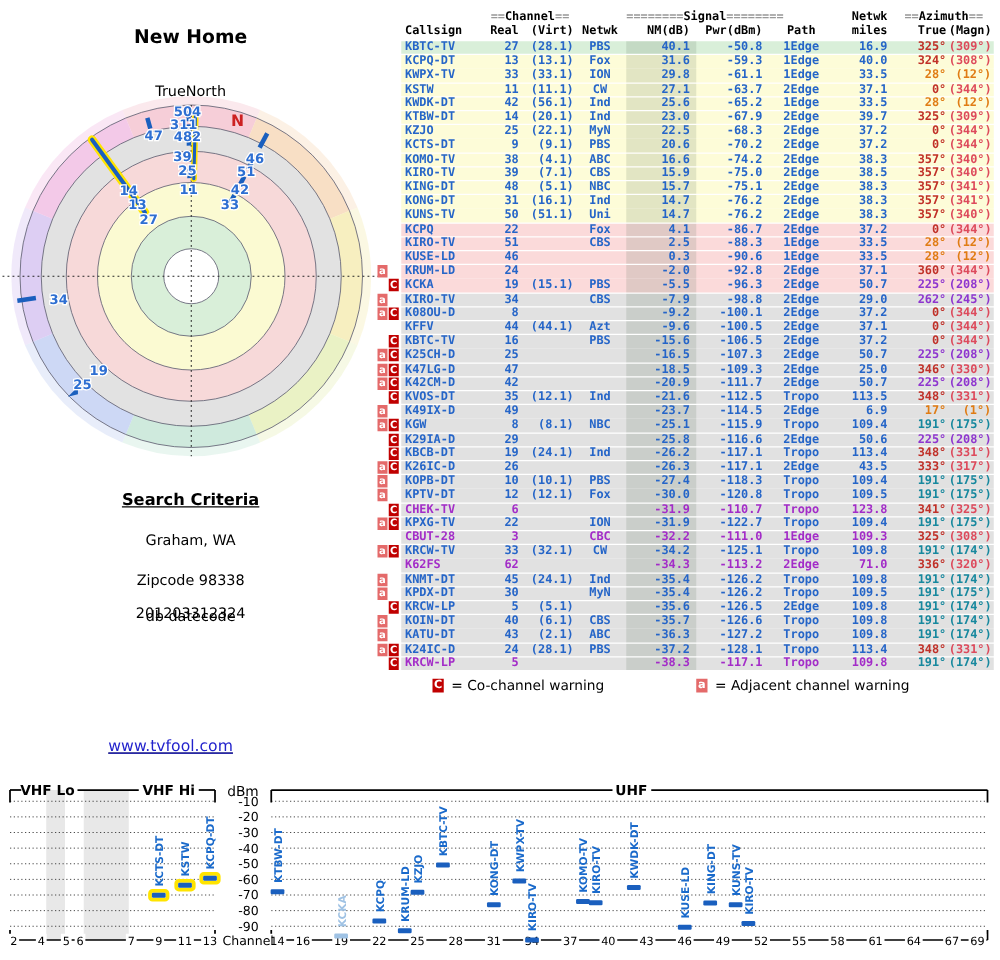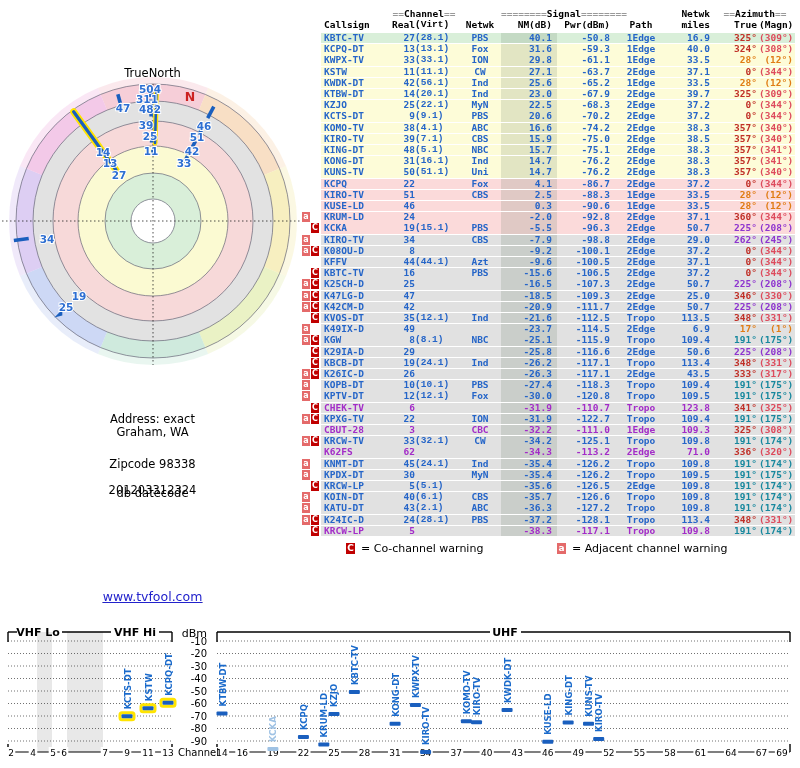--- a/index.html
+++ b/index.html
@@ -6,35 +6,35 @@
   #app{position:relative;width:800px;height:768px;background:#fff;overflow:hidden;
        font-family:"DejaVu Sans",sans-serif;}
   .abs{position:absolute;}
   .ctr{text-align:center;}
 
   
   .plot-title{left:30px;width:245px;font:bold 15px "DejaVu Sans",sans-serif;color:#000;}
   .truenorth{left:30px;width:245px;font:11.5px "DejaVu Sans",sans-serif;color:#000;}
   .search-head{left:30px;width:245px;font:bold 13px "DejaVu Sans",sans-serif;text-decoration:underline;}
   .search-line{left:30px;width:245px;font:11.5px "DejaVu Sans",sans-serif;line-height:12.5px;}
-  .site-link{left:60px;width:185px;font:12.5px "DejaVu Sans",sans-serif;text-decoration:underline;}
+  .site-link{left:44px;width:185px;font:12.5px "DejaVu Sans",sans-serif;text-decoration:underline;}
   .site-link a{color:#2222cc;text-decoration:underline;cursor:pointer;}
 
   
   .trow{position:absolute;left:302px;display:flex;height:10.4px;
         font:bold 9.5px "DejaVu Sans Mono",monospace;line-height:10.8px;white-space:pre;}
   .flags{width:19px;display:flex;}
   .fslot{width:8px;height:10px;margin-right:1px;font:bold 8px "DejaVu Sans",sans-serif;
          color:#fff;text-align:center;line-height:10px;visibility:hidden;}
   .fslot.on{visibility:visible;}
   .fa{background:#e46a6a;} .fc{background:#c00000;}
   .rowbg{display:flex;flex:1;}
   .c-call{width:68px;padding-left:3px;box-sizing:border-box;text-align:left;}
   .c-real{width:26px;text-align:right;}
-  .c-virt{width:44px;font-family:Liberation Mono, monospace;}
+  .c-virt{width:44px;text-align:right;}
   .c-net {width:42px;text-align:center;}
   .c-nm  {width:56px;text-align:right;padding-right:5px;box-sizing:border-box;}
   .c-pwr {width:58px;text-align:right;padding-right:5px;box-sizing:border-box;}
   .c-path{width:52px;text-align:center;}
   .c-miles{width:48px;text-align:right;padding-right:5px;box-sizing:border-box;}
   .c-true{width:44px;text-align:right;padding-right:2px;box-sizing:border-box;}
   .c-magn{width:36px;text-align:right;padding-right:2px;box-sizing:border-box;}
   .c-chan{width:70px;text-align:center;}
   .c-sig {width:166px;}
   .c-az  {width:80px;text-align:center;}
@@ -47,20 +47,21 @@
   
   .legend-box{width:9px;height:11px;font:bold 9px "DejaVu Sans",sans-serif;color:#fff;
               text-align:center;line-height:11px;}
   .legend-text{font:11px "DejaVu Sans",sans-serif;color:#000;}
 </style>
 </head>
 <body>
 
 <div id="app">
 
+  <div class="abs ctr plot-title" style="top:20px">New Home</div>
   <div class="abs ctr truenorth" style="top:66px">TrueNorth</div>
 
   <svg class="abs" style="left:0;top:60px" width="310" height="400" viewBox="0 60 310 400">
       <path d="M153,221 L97.9,88.0 A144,144 0 0 1 208.1,88.0 Z" fill="#f6ced8" opacity="0.45" stroke="none"></path>
       <path d="M153,221 L208.1,88.0 A144,144 0 0 1 286.0,165.9 Z" fill="#f8dfc5" opacity="0.45" stroke="none"></path>
       <path d="M153,221 L286.0,165.9 A144,144 0 0 1 286.0,276.1 Z" fill="#f7efc0" opacity="0.45" stroke="none"></path>
       <path d="M153,221 L286.0,276.1 A144,144 0 0 1 208.1,354.0 Z" fill="#eaf2c5" opacity="0.45" stroke="none"></path>
       <path d="M153,221 L208.1,354.0 A144,144 0 0 1 97.9,354.0 Z" fill="#cfeadd" opacity="0.45" stroke="none"></path>
       <path d="M153,221 L97.9,354.0 A144,144 0 0 1 20.0,276.1 Z" fill="#cdd8f5" opacity="0.45" stroke="none"></path>
       <path d="M153,221 L20.0,276.1 A144,144 0 0 1 20.0,165.9 Z" fill="#ddcef3" opacity="0.45" stroke="none"></path>
@@ -116,21 +117,21 @@
       <text x="184" y="167" text-anchor="middle" fill="#2e6fd2" style="font:bold 10.5px &quot;DejaVu Sans&quot;,sans-serif;paint-order:stroke;stroke:#ffffff;stroke-width:2px">33</text>
       <text x="103" y="156" text-anchor="middle" fill="#2e6fd2" style="font:bold 10.5px &quot;DejaVu Sans&quot;,sans-serif;paint-order:stroke;stroke:#ffffff;stroke-width:2px">14</text>
       <text x="110" y="167" text-anchor="middle" fill="#2e6fd2" style="font:bold 10.5px &quot;DejaVu Sans&quot;,sans-serif;paint-order:stroke;stroke:#ffffff;stroke-width:2px">13</text>
       <text x="119" y="179" text-anchor="middle" fill="#2e6fd2" style="font:bold 10.5px &quot;DejaVu Sans&quot;,sans-serif;paint-order:stroke;stroke:#ffffff;stroke-width:2px">27</text>
       <text x="47" y="243" text-anchor="middle" fill="#2e6fd2" style="font:bold 10.5px &quot;DejaVu Sans&quot;,sans-serif;paint-order:stroke;stroke:#ffffff;stroke-width:2px">34</text>
       <text x="79" y="300" text-anchor="middle" fill="#2e6fd2" style="font:bold 10.5px &quot;DejaVu Sans&quot;,sans-serif;paint-order:stroke;stroke:#ffffff;stroke-width:2px">19</text>
       <text x="66" y="311" text-anchor="middle" fill="#2e6fd2" style="font:bold 10.5px &quot;DejaVu Sans&quot;,sans-serif;paint-order:stroke;stroke:#ffffff;stroke-width:2px">25</text>
       <text x="190" y="101" text-anchor="middle" fill="#cc2222" style="font:bold 12.5px &quot;DejaVu Sans&quot;,sans-serif">N</text>
     </svg>
 
-  <div class="abs ctr search-line" style="top:413px">Address: exact</div>
+  <div class="abs ctr search-head" style="top:393px">Search Criteria</div>
   <div class="abs ctr search-line" style="top:426px">Graham, WA</div>
   <div class="abs ctr search-line" style="top:458px">Zipcode 98338</div>
   <div class="abs ctr search-line" style="top:487px">db datecode</div>
   <div class="abs ctr search-line" style="top:484px">201203312324</div>
 
   <div class="abs ctr site-link" style="top:589px">
     <a>www.tvfool.com</a>
   </div>
 
   <div>

